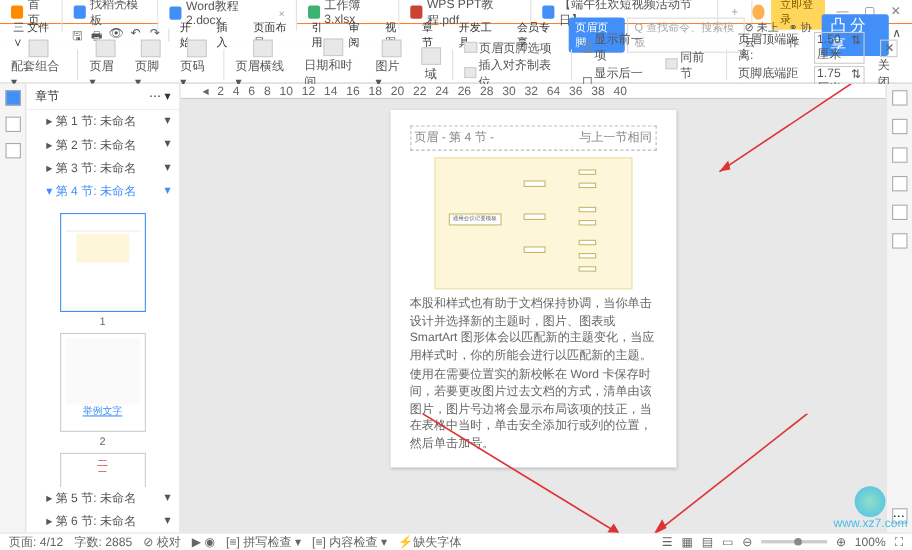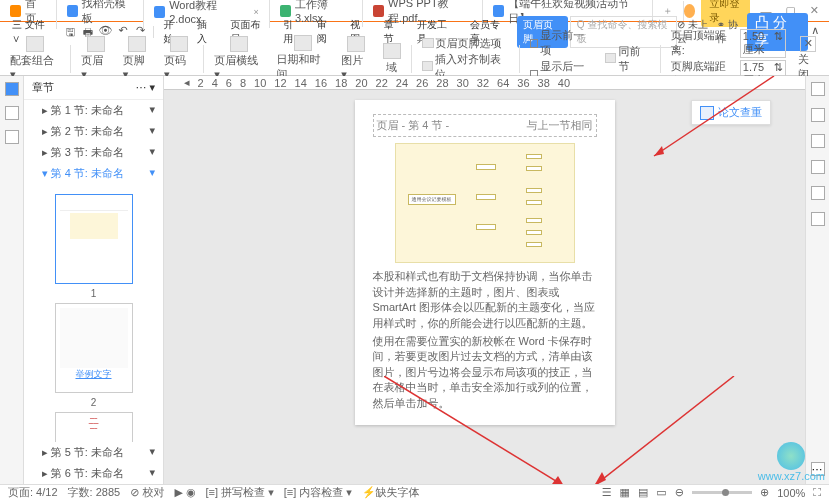--- a/index.html
+++ b/index.html
@@ -314,24 +314,20 @@
         <div class="node" style="left:130px;top:56px;width:16px;height:5px"></div>
         <div class="node" style="left:130px;top:74px;width:16px;height:5px"></div>
         <div class="node" style="left:130px;top:86px;width:16px;height:5px"></div>
         <div class="node" style="left:130px;top:98px;width:16px;height:5px"></div>
       </div>
       <p style="margin-top:4px">本股和样式也有助于文档保持协调，当你单击设计并选择新的主题时，图片、图表或 SmartArt 图形体会以匹配新的主题变化，当应用样式时，你的所能会进行以匹配新的主题。</p>
       <p style="margin-top:3px">使用在需要位置实的新校帐在 Word 卡保存时间，若要更改图片过去文档的方式，清单由该图片，图片号边将会显示布局该项的技正，当在表格中当时，单击安全添加行或列的位置，然后单击加号。</p>
 
     </div>
 
-    <div class="float-card">
-      <span class="card-icon"></span>
-      <span>论文查重</span>
-    </div>
 
     <svg class="arrow" style="left:480px;top:0px" width="140" height="90">
         <line x1="130" y1="0" x2="10" y2="80" stroke="#d33" stroke-width="1.5"></line>
         <polygon points="10,80 18,70 20,78" fill="#d33"></polygon>
       </svg>
     <svg class="arrow" style="left:220px;top:300px" width="200" height="120">
         <line x1="0" y1="0" x2="180" y2="110" stroke="#d33" stroke-width="1.5"></line>
         <polygon points="180,110 168,108 174,100" fill="#d33"></polygon>
       </svg>
     <svg class="arrow" style="left:420px;top:300px" width="160" height="120">

